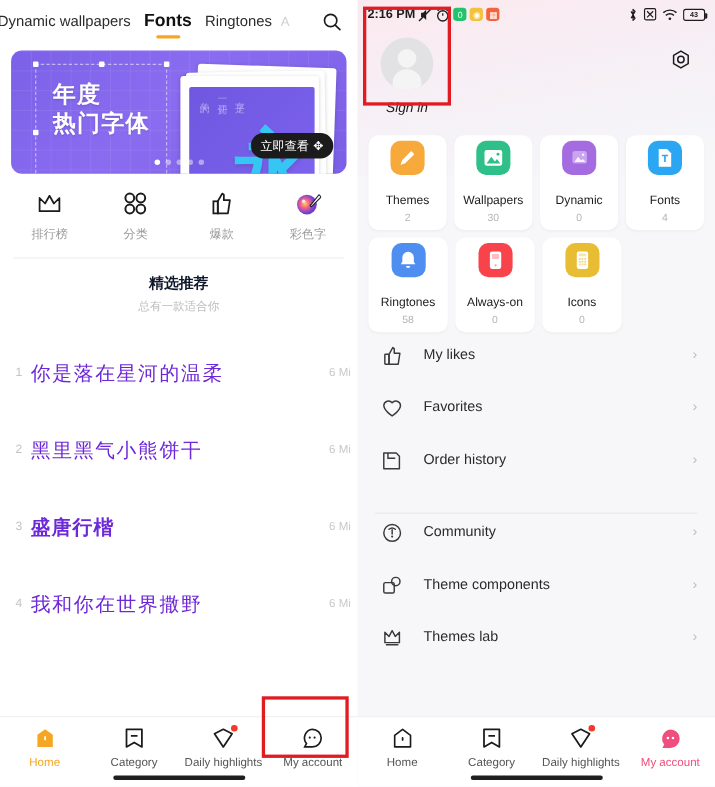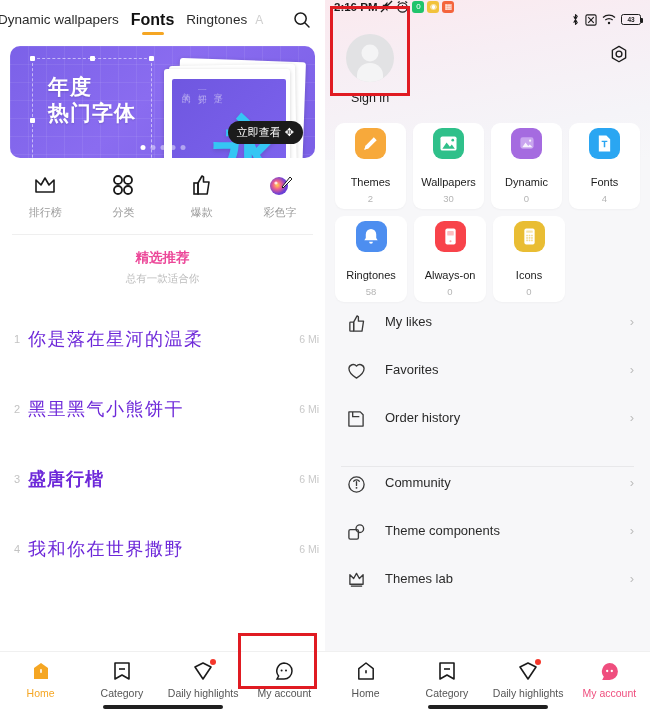--- a/index.html
+++ b/index.html
@@ -112,21 +112,21 @@
   .dots span.on { background: #ffffff; }
 
   .cats { display: flex; padding: 14px 6px 8px 6px; }
   .cat { flex: 1; display: flex; flex-direction: column; align-items: center; gap: 7px; }
   .cat-ico { width: 26px; height: 26px; display: flex; align-items: center; justify-content: center; }
   .cat-label { font-size: 11px; color: #9a9a9a; }
 
   .divider { height: 1px; background: #efefef; margin: 6px 12px 0 12px; }
 
   .sec-head { text-align: center; padding: 14px 0 4px 0; }
-  .sec-title { font-size: 13.5px; font-weight: bold; color: #ec4899; }
+  .sec-title { font-size: 13.5px; font-weight: bold; color: #0f172a; }
   .sec-sub { font-size: 10.5px; color: #bcbcbc; margin-top: 5px; }
 
   .font-list { margin-top: 14px; }
   .font-row {
     display: flex; align-items: center; height: 70px; padding: 0 6px 0 14px;
   }
   .rank { width: 14px; font-size: 11px; color: #c3c3c3; flex: none; }
   .font-sample {
     flex: 1; font-size: 18px; color: #6d28d9; white-space: nowrap;
     font-family: Liberation Sans, sans-serif; letter-spacing: 1.5px;
@@ -163,35 +163,35 @@
   .annot-left { left: 238px; bottom: 26px; width: 79px; height: 56px; }
   .annot-signin { left: 5px; top: 6px; width: 80px; height: 90px; }
 
   
   .right { background: #f7f7f9; }
   .right-grad {
     position: absolute; left: 0; top: 0; width: 325px; height: 160px;
     background: linear-gradient(170deg, #fbe9ee 0%, #f7eef4 35%, #f5f4f8 75%, #f7f7f9 100%);
   }
   .statusbar {
-    position: relative; height: 26px; display: flex; align-items: flex-start;
-    padding: 0 9px; font-size: 11px; color: #1c1c1c; z-index: 3; flex-direction: column;
+    position: relative; height: 26px; display: flex; align-items: center;
+    padding: 0 9px; font-size: 11px; color: #1c1c1c; z-index: 3;
   }
   .sb-time { font-weight: 600; font-size: 11.5px; }
   .sb-left { display: flex; align-items: center; gap: 3px; }
   .sb-right { margin-left: auto; display: flex; align-items: center; gap: 5px; }
   .sb-app { width: 12px; height: 12px; border-radius: 3px; display: flex; align-items: center; justify-content: center; font-size: 8px; color: #fff; }
   .batt {
     width: 20px; height: 11px; border: 1.2px solid #1c1c1c; border-radius: 2.5px;
     position: relative; display: flex; align-items: center; justify-content: center;
     font-size: 6.5px; font-weight: bold; color: #1c1c1c;
   }
   .batt::after { content: ""; position: absolute; right: -3px; top: 3px; width: 2px; height: 5px; background: #1c1c1c; border-radius: 0 1px 1px 0; }
 
-  .profile-row { position: relative; z-index: 3; padding: 8px 18px 0 12px; display: flex; align-items: flex-start; }
+  .profile-row { position: relative; z-index: 3; padding: 8px 18px 0 12px; display: flex; align-items: flex-start; font-style: italic; }
   .profile-block { display: flex; flex-direction: column; align-items: center; width: 66px; }
   .avatar {
     width: 48px; height: 48px; border-radius: 50%; background: #e2e2e4;
     display: flex; align-items: flex-end; justify-content: center; overflow: hidden;
   }
   .signin-label { font-size: 12.5px; color: #1b1b1b; margin-top: 9px; }
   .settings-btn { margin-left: auto; width: 26px; height: 26px; display: flex; align-items: center; justify-content: center; margin-top: 8px; }
 
   .tiles { position: relative; z-index: 3; padding: 18px 10px 0 10px; }
   .tile-row { display: flex; gap: 7px; margin-bottom: 7px; }

